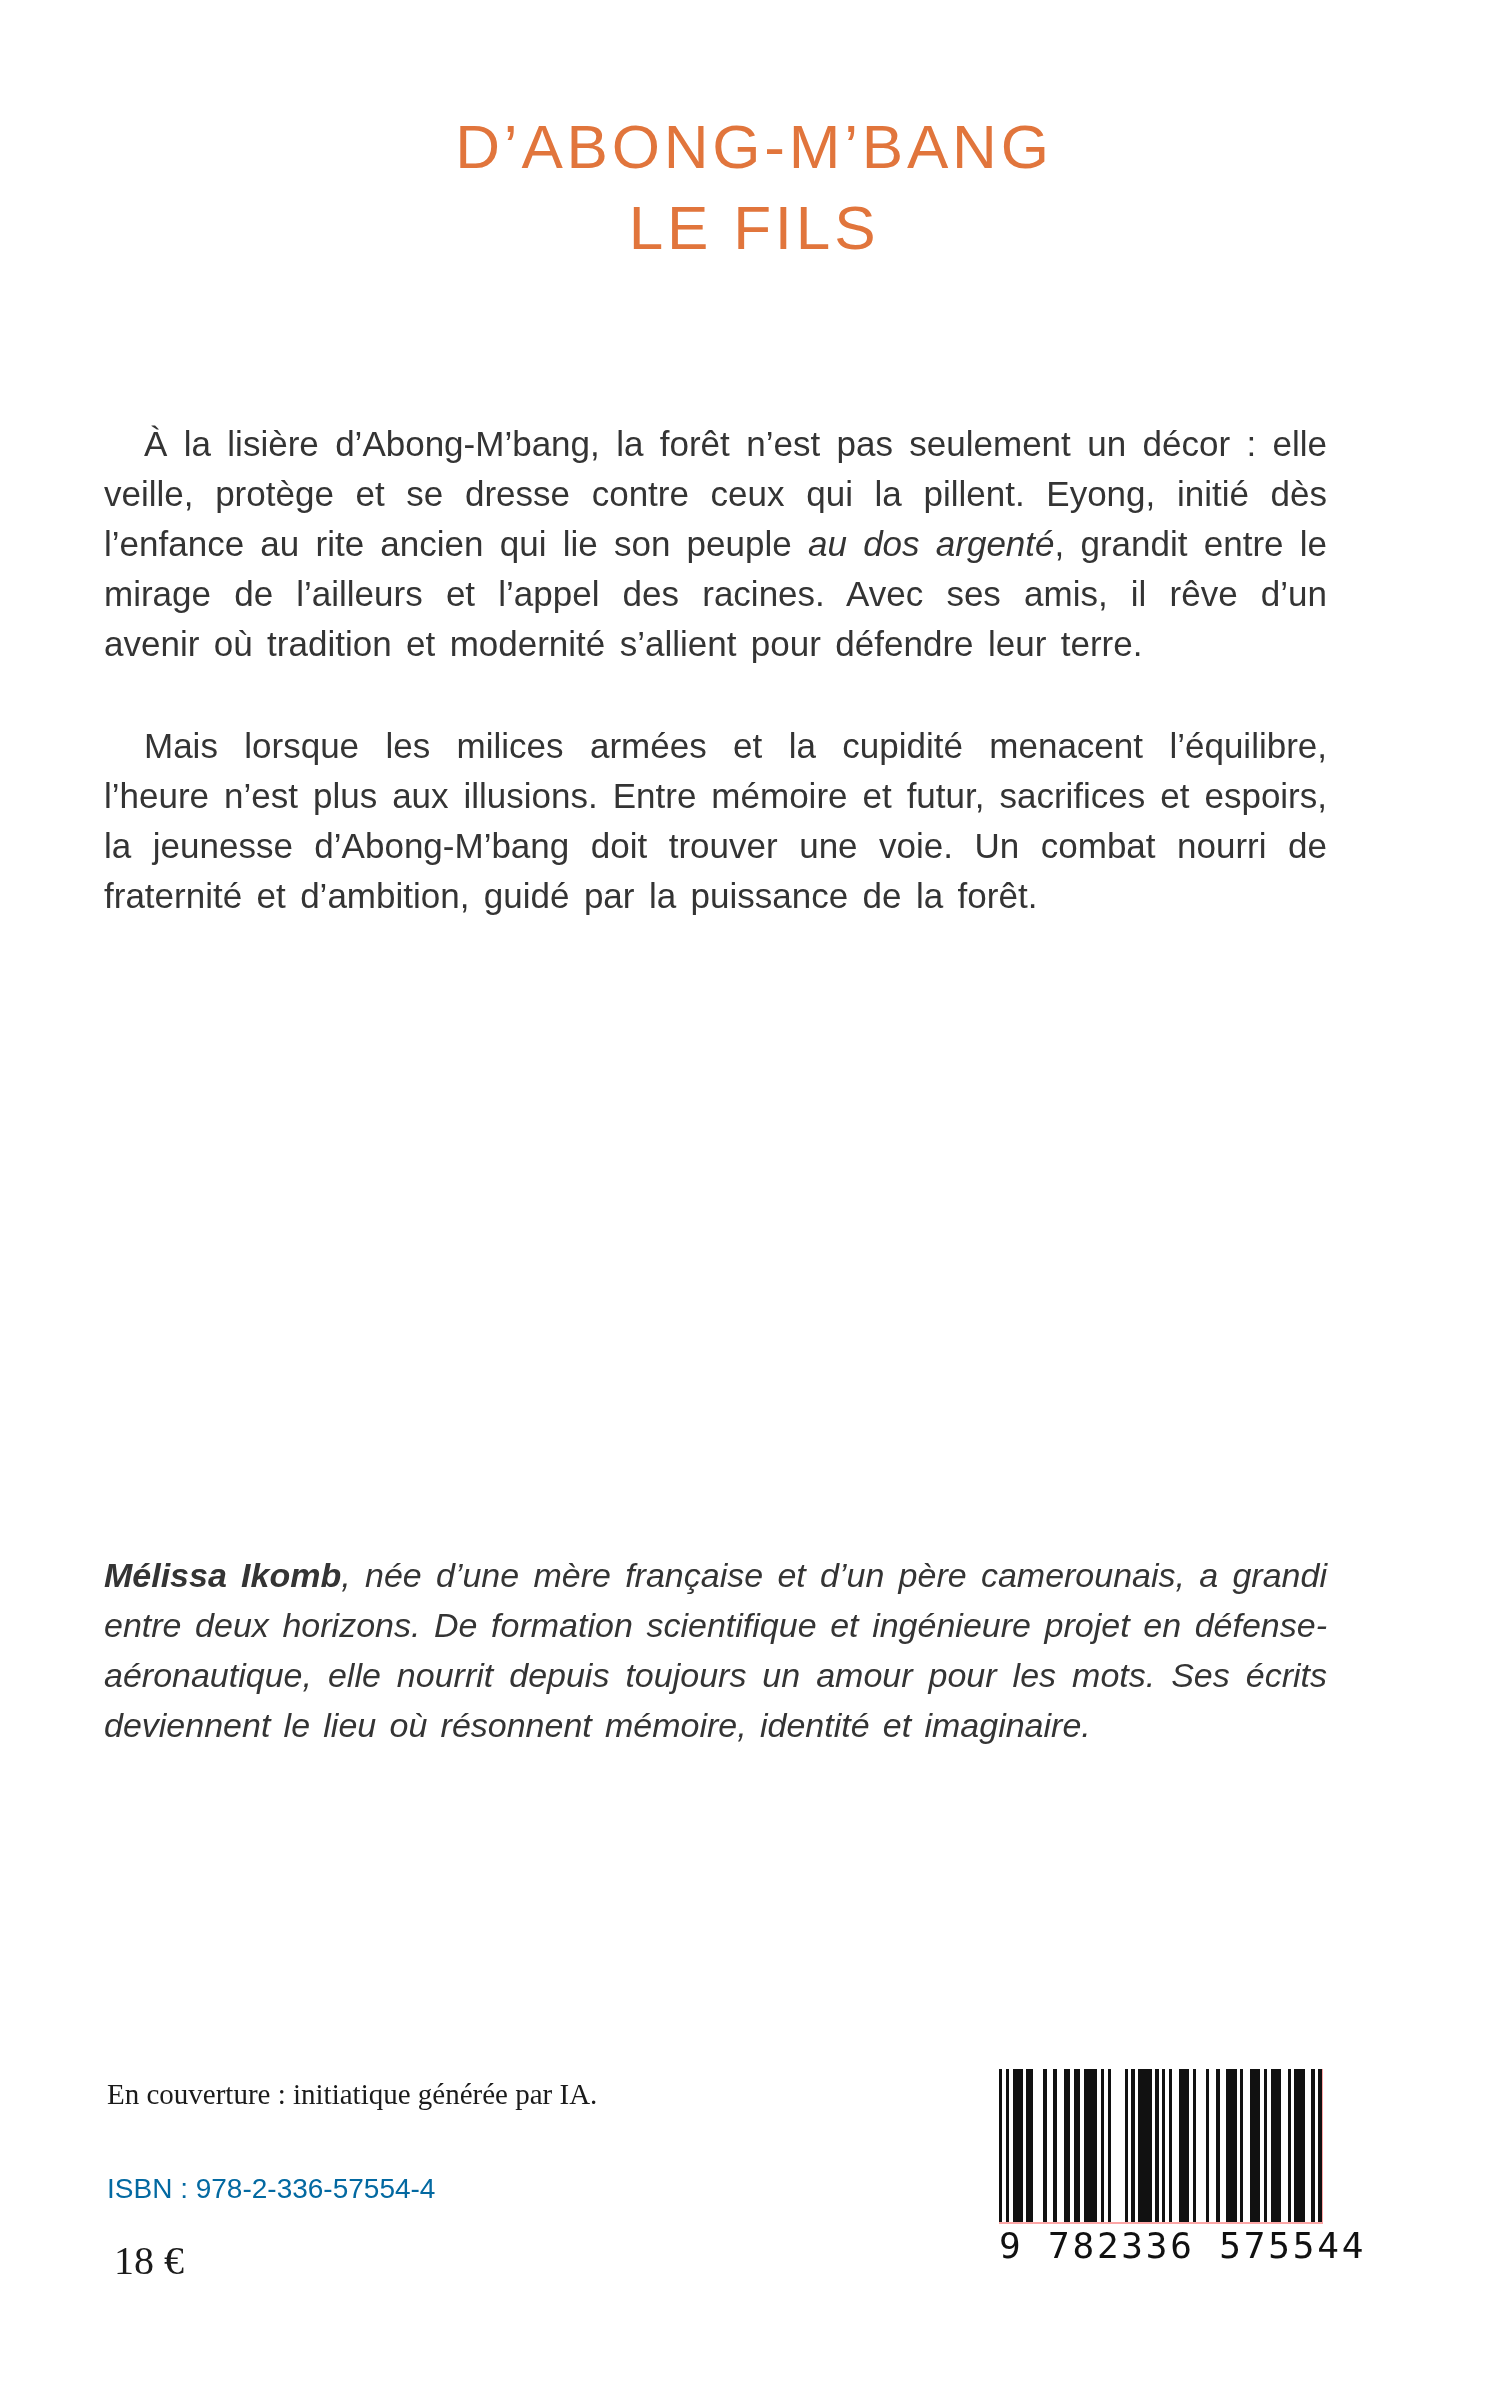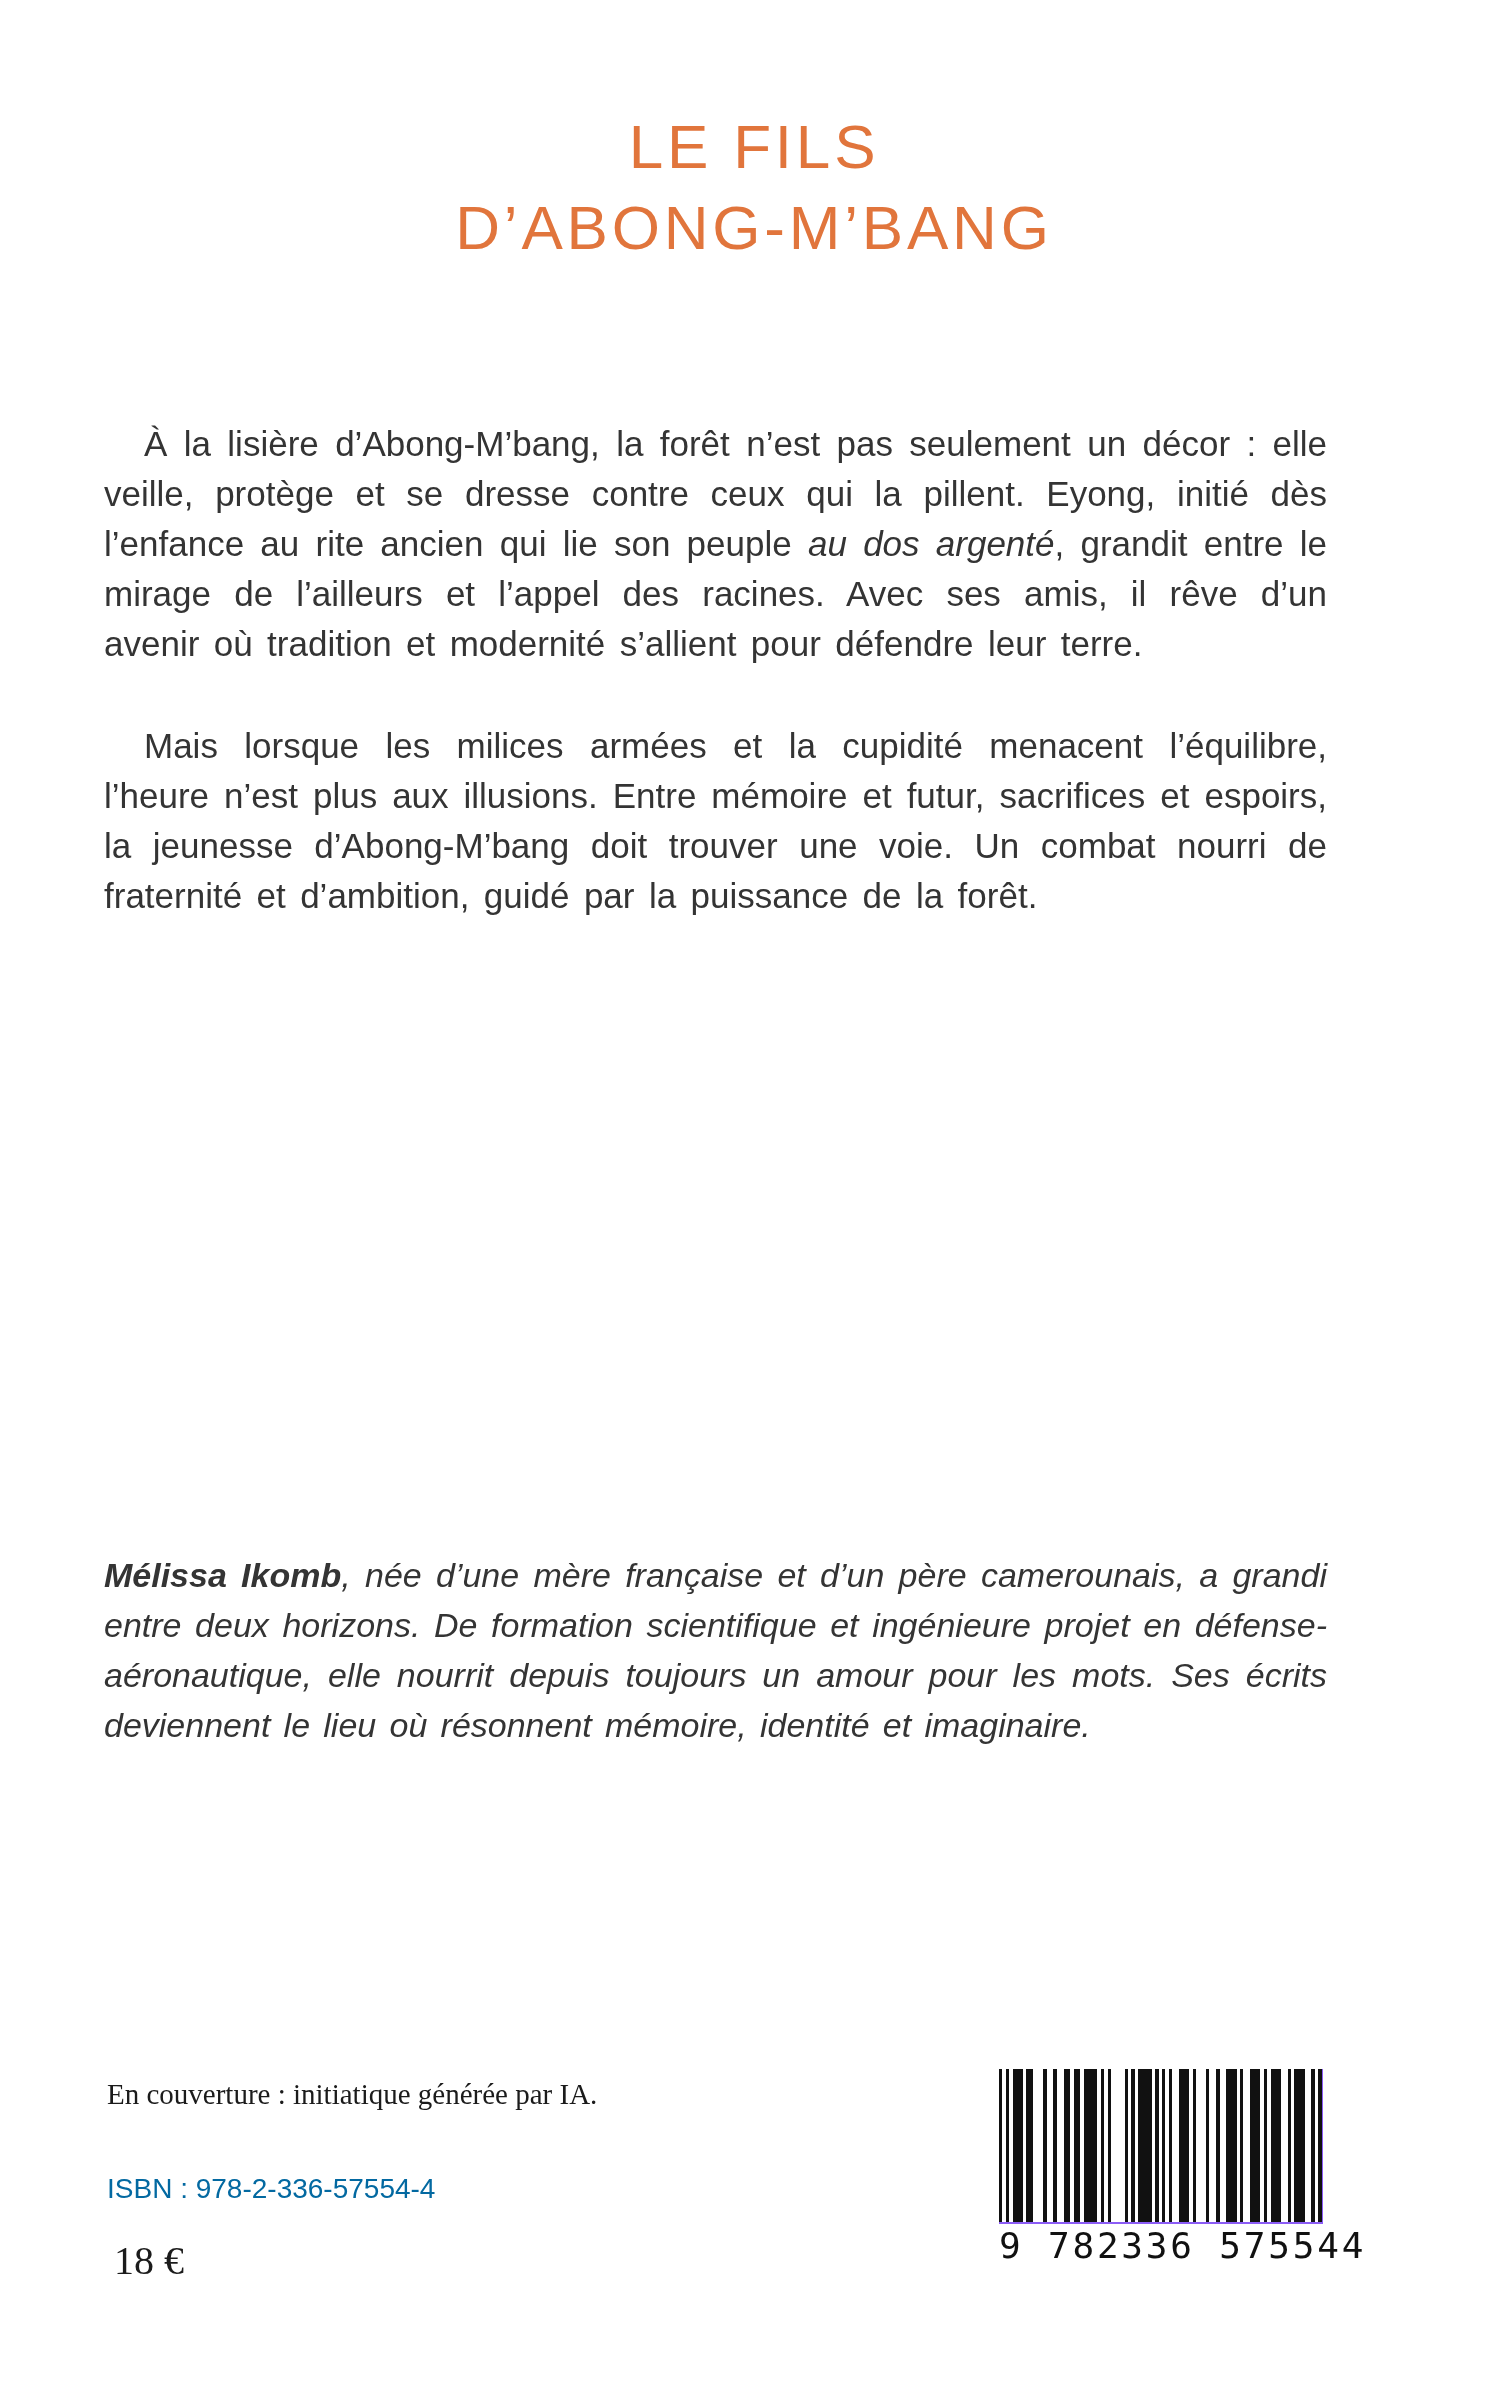--- a/index.html
+++ b/index.html
@@ -65,21 +65,21 @@
     position:absolute; left:107px; top:2237px;
     font-family:"Liberation Serif", serif;
     font-size:40px; color:#1b1b1b;margin-left:7px;
   }
 
   
   .barcode {
     position:absolute;
     left:999px; top:2069px;
     width:324px; height:199px;
-    background:#8b5cf6;
+    background:#fca5a5;
   }
   .bars {
     position:absolute;
     left:0; top:0; right:0; height:153px;
     white-space:nowrap;
     font-size:0;
     overflow:hidden;
   }
   .bars span { display:inline-block; height:100%; }
   .bars .b { background:#111111; }
@@ -96,22 +96,22 @@
     letter-spacing:2.8px;
     white-space:nowrap;
   }
 </style>
 </head>
 <body>
 
 <div class="page">
 
   <header class="title">
+    <div>D’ABONG-M’BANG</div>
     <div>LE FILS</div>
-    <div>D’ABONG-M’BANG</div>
   </header>
 
   <section class="synopsis">
     <p><span>À la lisière d’Abong-M’bang, la forêt n’est pas seulement un décor : elle veille, protège et se dresse contre ceux qui la pillent. Eyong, initié dès l’enfance au rite ancien qui lie son peuple </span><i>au dos argenté</i><span>, grandit entre le mirage de l’ailleurs et l’appel des racines. Avec ses amis, il rêve d’un avenir où tradition et modernité s’allient pour défendre leur terre.</span></p>
     <p>Mais lorsque les milices armées et la cupidité menacent l’équilibre, l’heure n’est plus aux illusions. Entre mémoire et futur, sacrifices et espoirs, la jeunesse d’Abong-M’bang doit trouver une voie. Un combat nourri de fraternité et d’ambition, guidé par la puissance de la forêt.</p>
   </section>
 
   <section class="bio">
     <p><b class="author">Mélissa Ikomb</b><span>, née d’une mère française et d’un père camerounais, a grandi entre deux horizons. De formation scientifique et ingénieure projet en défense-aéronautique, elle nourrit depuis toujours un amour pour les mots. Ses écrits deviennent le lieu où résonnent mémoire, identité et imaginaire.</span></p>
   </section>

